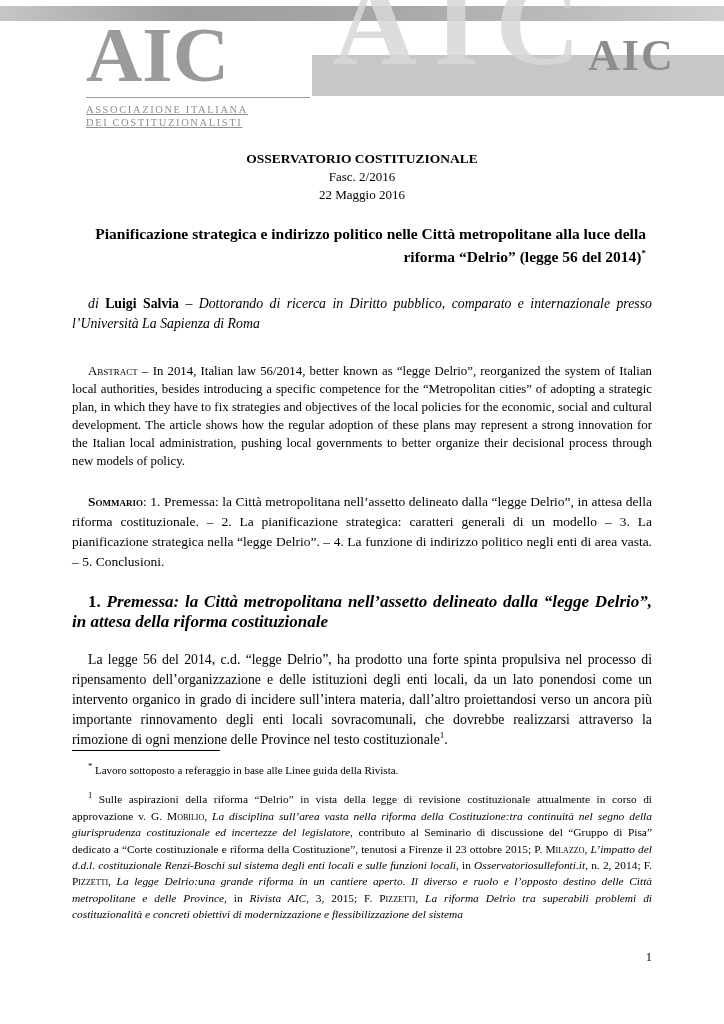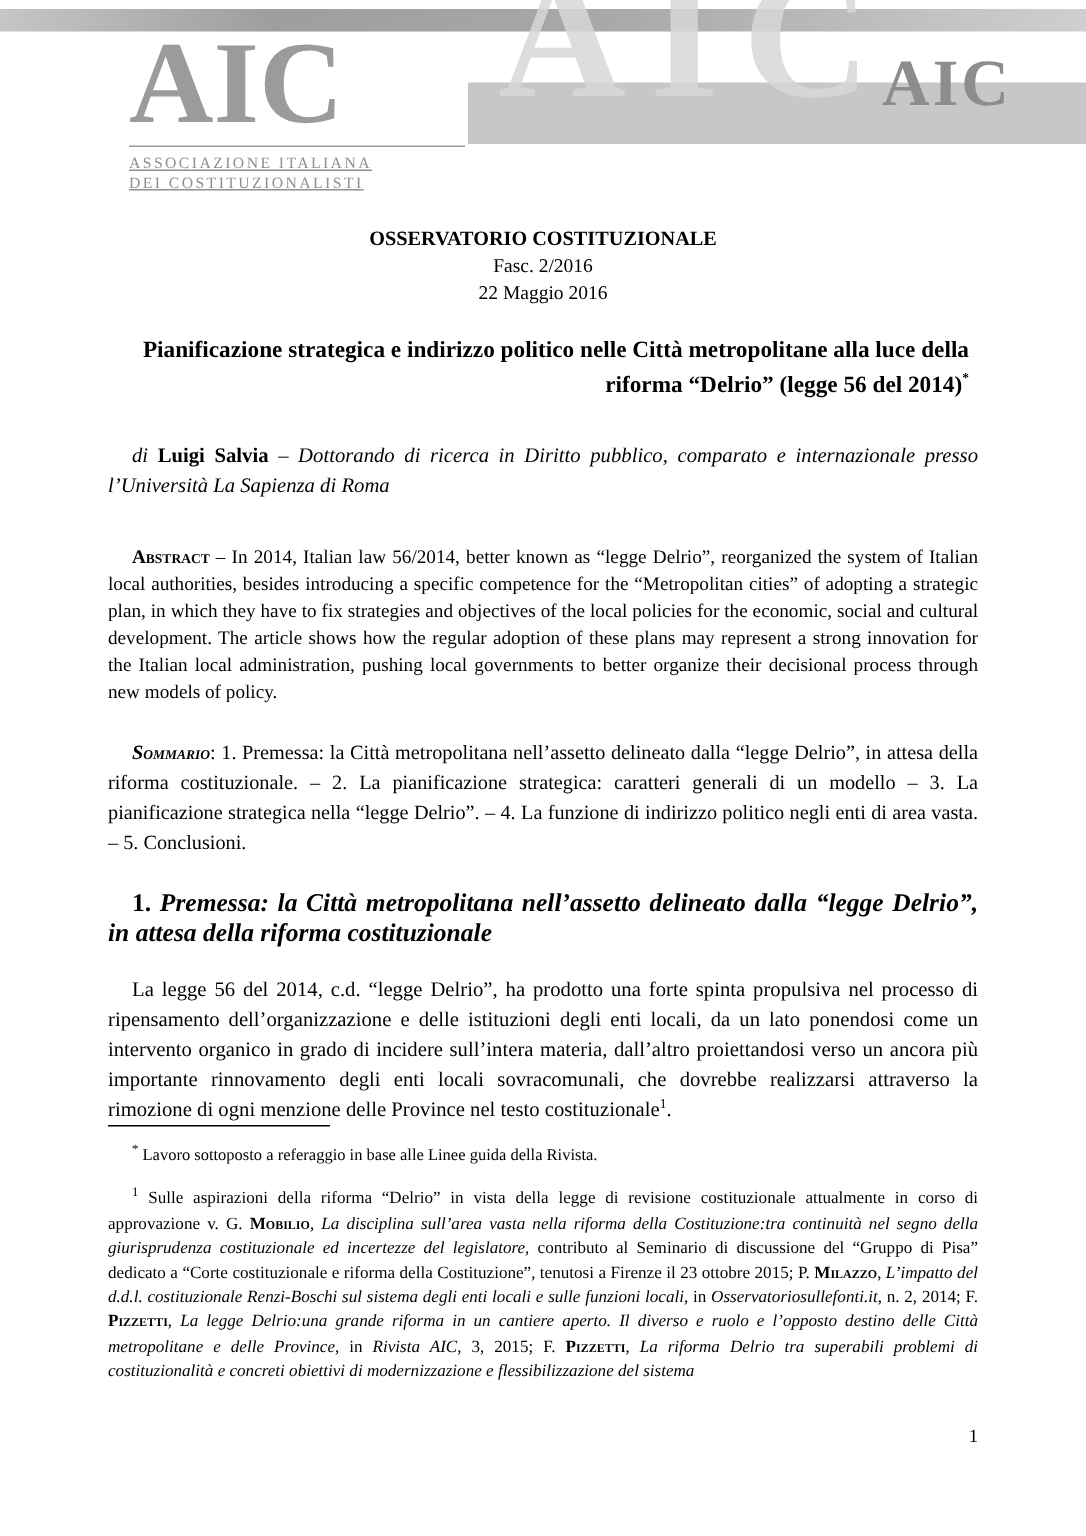--- a/index.html
+++ b/index.html
@@ -38,23 +38,23 @@
 
   h1.title { margin: 18px 6px 0; text-align: right; font-size: 15.5px; line-height: 23px; font-weight: bold; }
   h1.title sup { font-size: 9px; vertical-align: super; line-height: 0; }
 
   p { margin: 0; }
   .byline { margin-top: 26px; font-size: 13.8px; line-height: 20px; font-style: italic; text-align: justify; text-indent: 16px; }
   .byline .author { font-style: normal; font-weight: bold; }
 
   .abstract { margin-top: 28px; font-size: 12.8px; line-height: 18px; text-align: justify; text-indent: 16px; }
   .sommario { margin-top: 22px; font-size: 13.5px; line-height: 20px; text-align: justify; text-indent: 16px; }
-  .sommario .label { font-weight: bold; font-style: italic; }
+  .sommario .label { font-weight: bold; }
 
-  .sc { font-variant: small-caps; font-weight: bold; }
+  .sc { font-variant: small-caps; }
   .it { font-style: italic; }
 
   h2.section-heading { margin: 20px 0 0; font-size: 17px; line-height: 20px; font-weight: bold; text-align: justify; text-indent: 16px; font-family: Liberation Serif, serif; }
   h2.section-heading .heading-text { font-style: italic; }
 
   .body-par { margin-top: 18px; font-size: 13.8px; line-height: 20px; text-align: justify; text-indent: 16px; }
   sup.note-ref { font-size: 9px; vertical-align: super; line-height: 0; }
 
   
   .footnotes { position: absolute; left: 72px; top: 750px; width: 580px; font-size: 11.4px; line-height: 16.4px; text-align: justify; }

